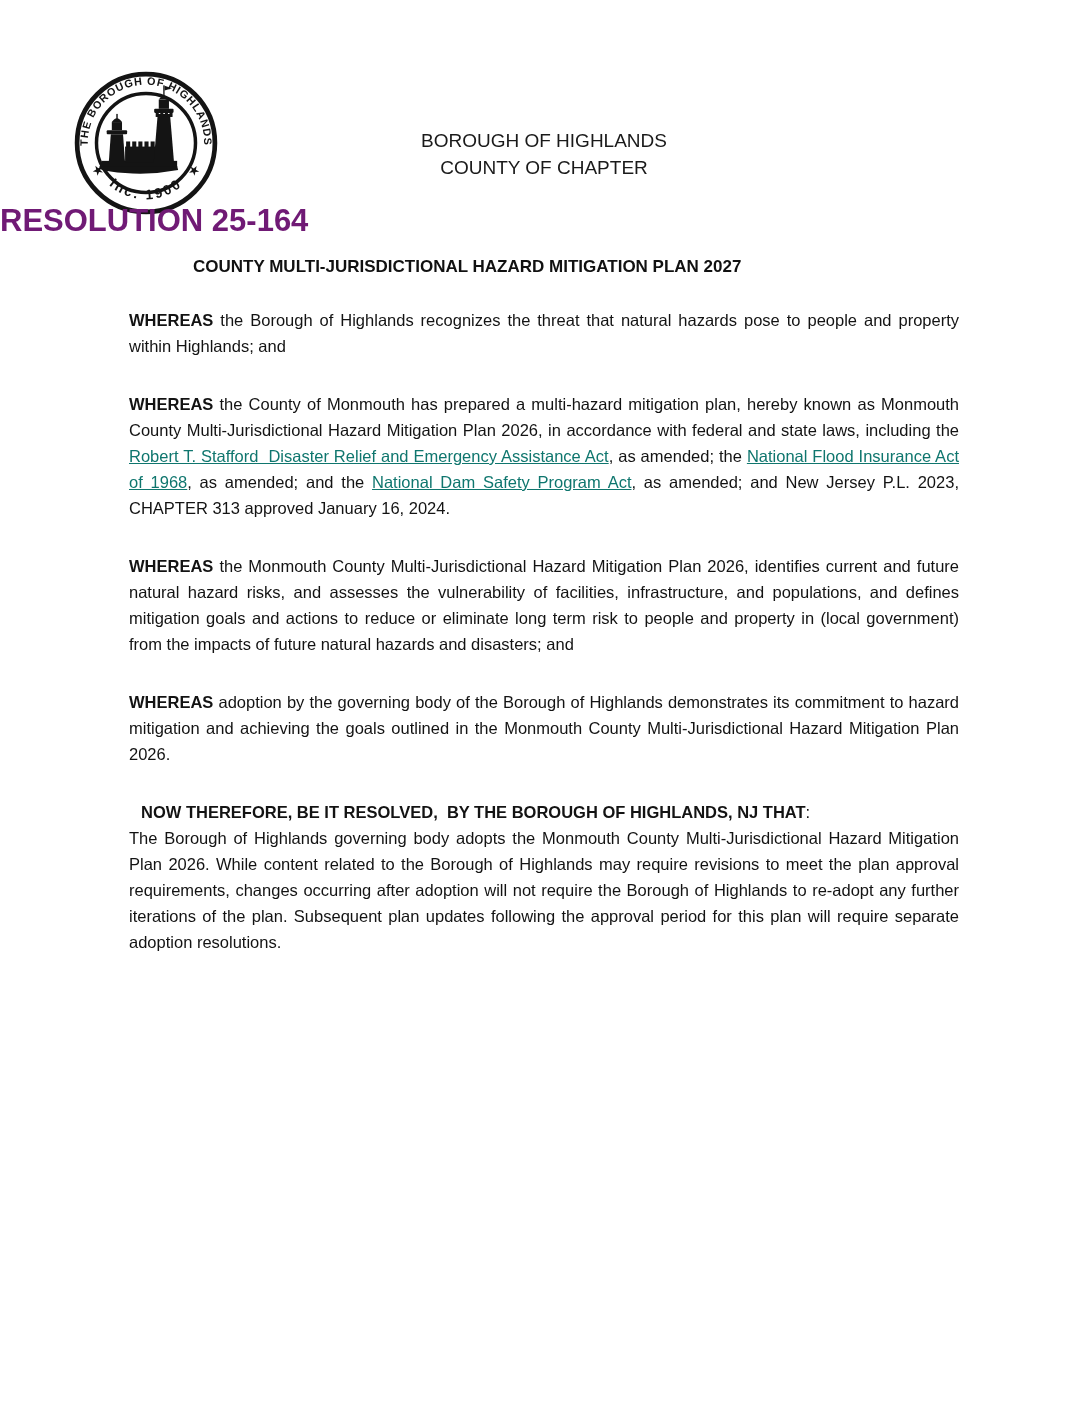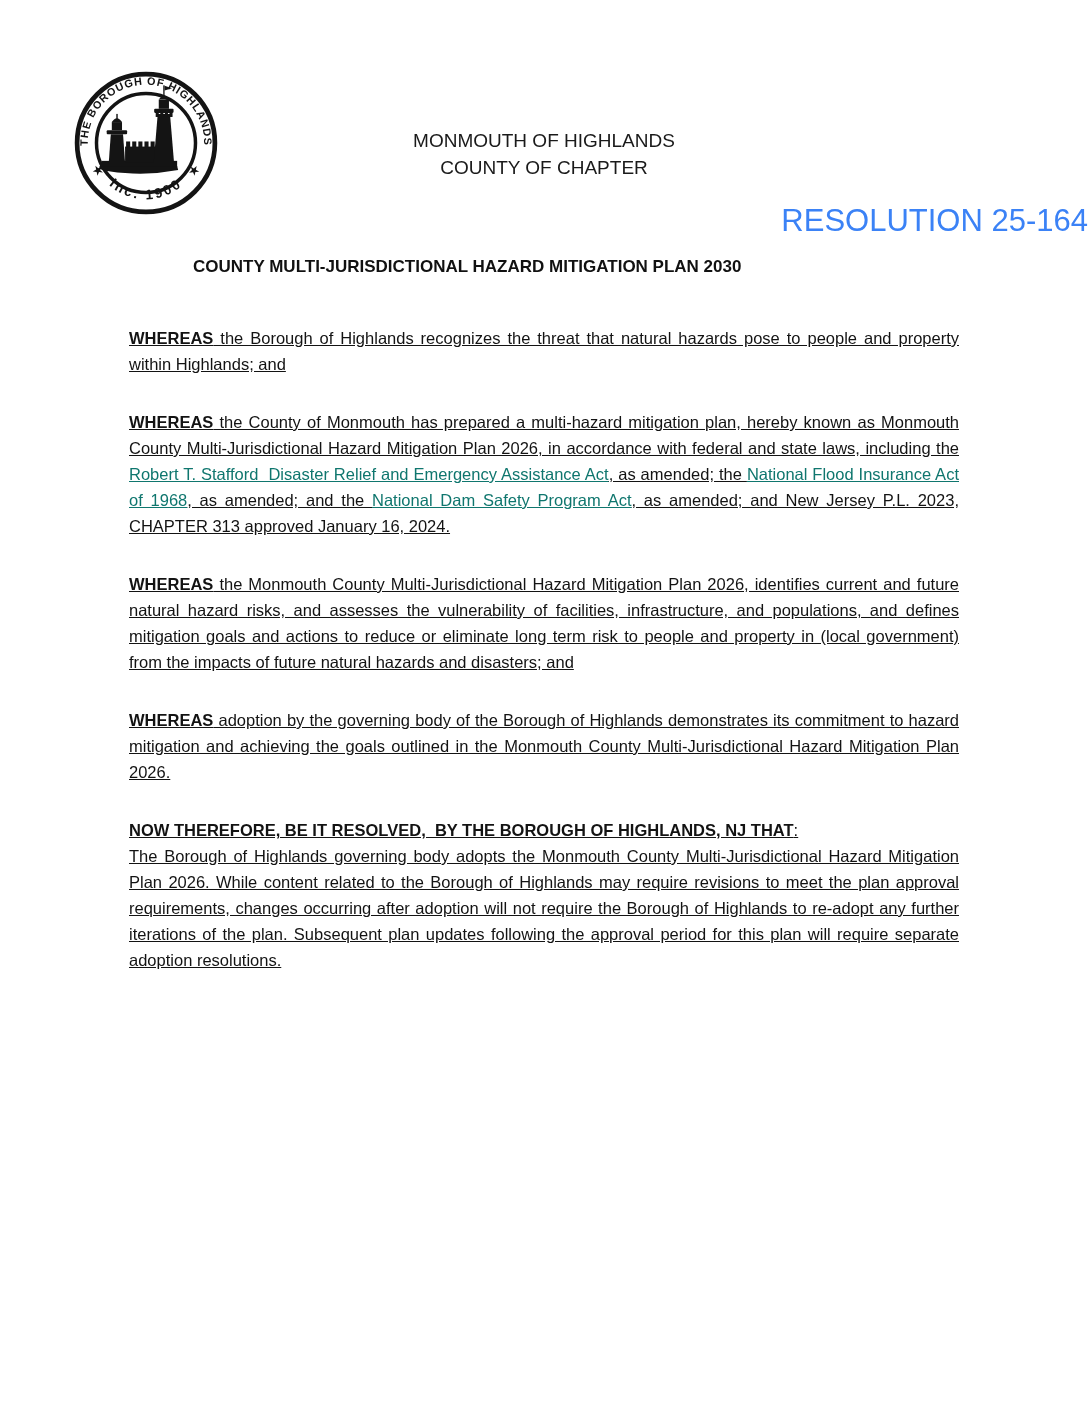--- a/index.html
+++ b/index.html
@@ -16,29 +16,29 @@
   .seal-ring-text { font-size:10.6px; font-weight:bold; letter-spacing:0.9px; }
   .seal-bottom-text { font-size:13.5px; font-weight:bold; letter-spacing:2.5px; }
   .seal-star { font-size:13px; }
 
   .hdr {
     position:absolute; top:127px; left:0; width:100%;
     text-align:center; font-size:19px; line-height:27px; color:#1a1a1a;
   }
   .doc-title {
     position:absolute; top:203px; left:0; width:100%;
-    text-align:right; font-size:31px; font-weight:normal; color:#3b82f6;
+    text-align:left; font-size:31px; font-weight:bold; color:#701a75;
   }
   .subtitle {
     position:absolute; top:254px; left:193px; width:720px;
     font-size:17px; font-weight:bold; line-height:26px; color:#111;
   }
   .bodytext {
-    position:absolute; top:325px; left:129px; width:830px;
-    font-size:16.5px; line-height:26px; text-align:justify; color:#131313;text-decoration:underline;
+    position:absolute; top:307px; left:129px; width:830px;
+    font-size:16.5px; line-height:26px; text-align:justify; color:#131313;
   }
   .bodytext p { margin:0 0 32px 0; }
   .bodytext b { font-weight:bold; }
   a.doclink { color:#0f766e; text-decoration:underline; cursor:pointer; }
   .resolved-heading { text-align:left; }
 </style>
 </head>
 <body>
 
 <div class="page">
@@ -87,39 +87,39 @@
       <rect x="95.5" y="43" width="3" height="4"></rect>
       <rect x="80.5" y="39" width="19" height="4" rx="1"></rect>
       <rect x="85" y="30" width="10" height="9"></rect>
       <path d="M85,30 Q90,22.5 95,30 Z"></path>
       <rect x="89.4" y="16" width="1.3" height="10"></rect>
       <path d="M90.7,16.5 L98,18.8 L90.7,21 Z"></path>
     </g>
   </svg>
 
   <div class="hdr">
-    <div>MONMOUTH OF HIGHLANDS</div>
+    <div>BOROUGH OF HIGHLANDS</div>
     <div>COUNTY OF CHAPTER</div>
   </div>
 
   <div class="doc-title">RESOLUTION 25-164</div>
 
   <div class="subtitle">
-    <div>COUNTY MULTI-JURISDICTIONAL HAZARD MITIGATION PLAN 2030</div>
+    <div>COUNTY MULTI-JURISDICTIONAL HAZARD MITIGATION PLAN 2027</div>
   </div>
 
   <div class="bodytext">
 
     <p><b>WHEREAS</b><span> the Borough of Highlands recognizes the threat that natural hazards pose to people and property within Highlands; and</span></p>
 
     <p><b>WHEREAS</b><span> the County of Monmouth has prepared a multi-hazard mitigation plan, hereby known as Monmouth County Multi-Jurisdictional Hazard Mitigation Plan 2026, in accordance with federal and state laws, including the </span><a class="doclink" href="#">Robert T. Stafford&nbsp; Disaster Relief and Emergency Assistance Act</a><span>, as amended; the </span><a class="doclink" href="#">National Flood Insurance Act of 1968</a><span>, as amended; and the </span><a class="doclink" href="#">National Dam Safety Program Act</a><span>, as amended; and New Jersey P.L. 2023, CHAPTER 313 approved January 16, 2024.</span></p>
 
     <p><b>WHEREAS</b><span> the Monmouth County Multi-Jurisdictional Hazard Mitigation Plan 2026, identifies current and future natural hazard risks, and assesses the vulnerability of facilities, infrastructure, and populations, and defines mitigation goals and actions to reduce or eliminate long term risk to people and property in (local government) from the impacts of future natural hazards and disasters; and</span></p>
 
     <p><b>WHEREAS</b><span> adoption by the governing body of the Borough of Highlands demonstrates its commitment to hazard mitigation and achieving the goals outlined in the Monmouth County Multi-Jurisdictional Hazard Mitigation Plan 2026.</span></p>
 
     <p>
-      <span class="resolved-heading" style="display:block;"><b>NOW THEREFORE, BE IT RESOLVED,&nbsp; BY THE BOROUGH OF HIGHLANDS, NJ THAT</b><span>:</span></span>
+      <span class="resolved-heading" style="display:block;margin-left:12px;"><b>NOW THEREFORE, BE IT RESOLVED,&nbsp; BY THE BOROUGH OF HIGHLANDS, NJ THAT</b><span>:</span></span>
       <span>The Borough of Highlands governing body adopts the Monmouth County Multi-Jurisdictional Hazard Mitigation Plan 2026. While content related to the Borough of Highlands may require revisions to meet the plan approval requirements, changes occurring after adoption will not require the Borough of Highlands to re-adopt any further iterations of the plan. Subsequent plan updates following the approval period for this plan will require separate adoption resolutions.</span>
     </p>
 
   </div>
 </div>
 
 </body></html>

